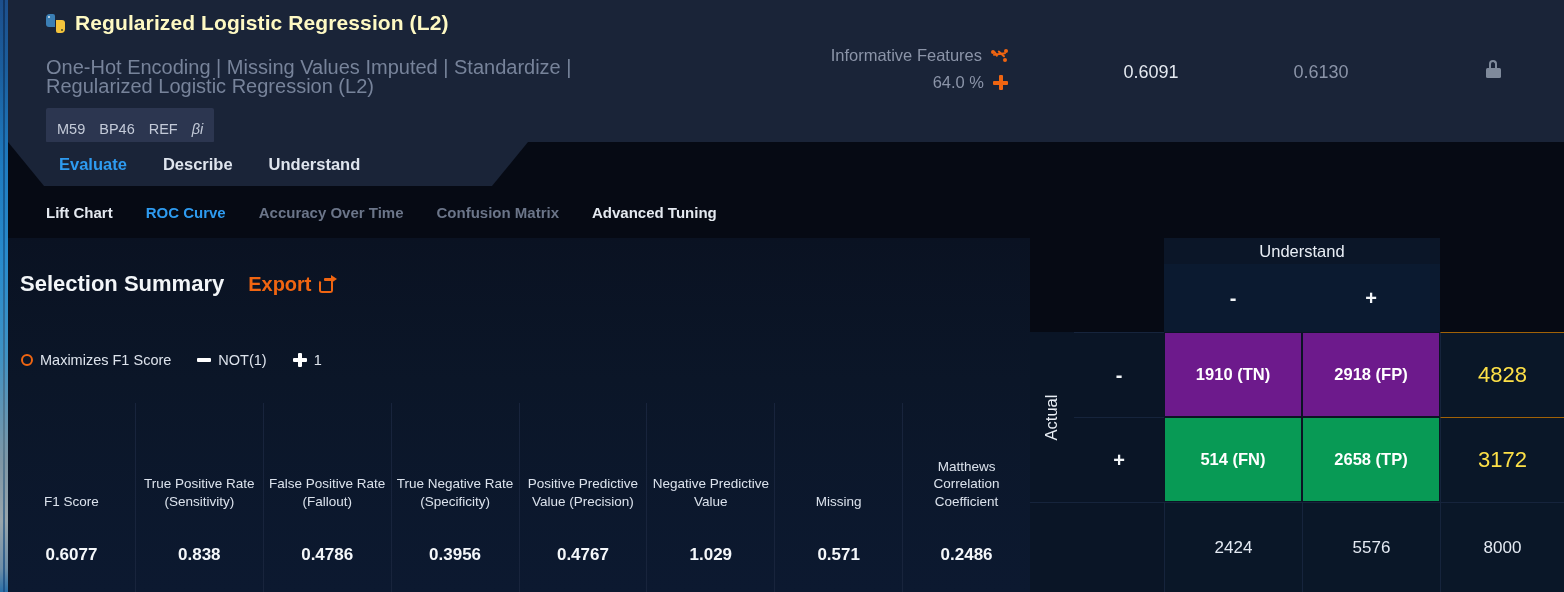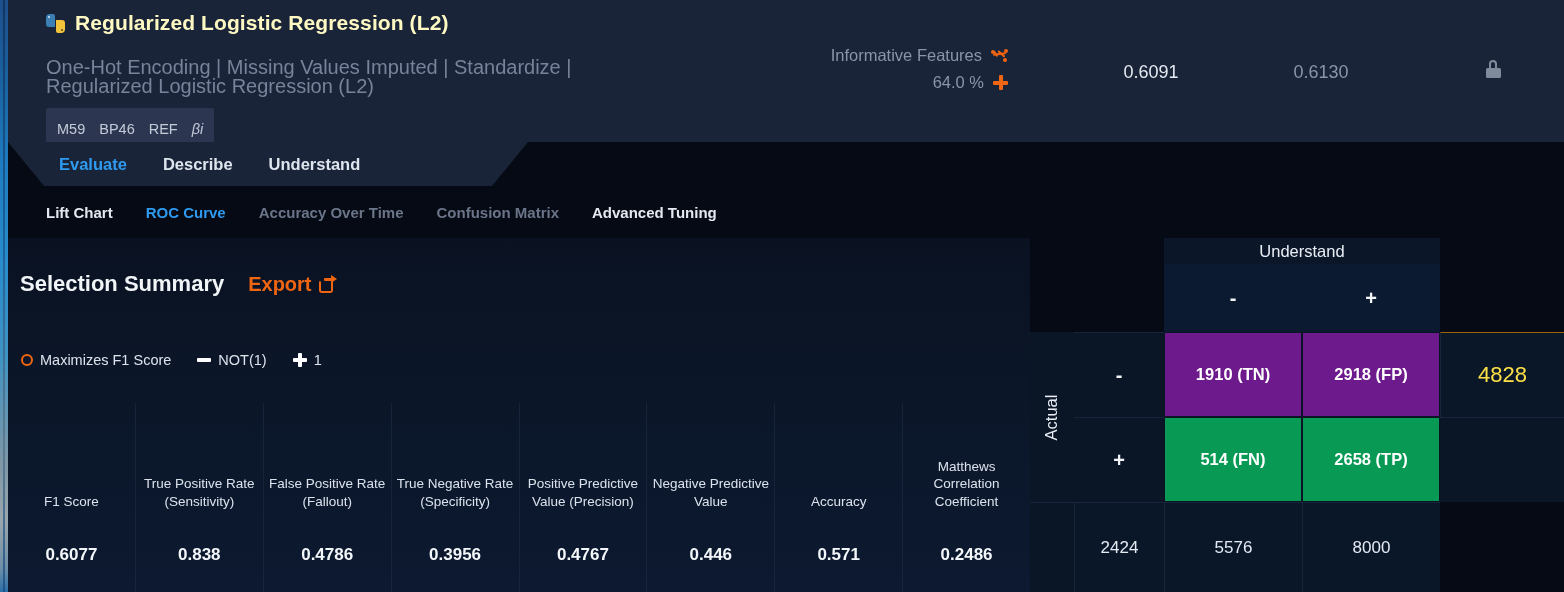--- a/index.html
+++ b/index.html
@@ -431,24 +431,24 @@
       <div class="mcol">
         <div class="mhead">True Negative Rate (Specificity)</div>
         <div class="mval">0.3956</div>
       </div>
       <div class="mcol">
         <div class="mhead">Positive Predictive Value (Precision)</div>
         <div class="mval">0.4767</div>
       </div>
       <div class="mcol">
         <div class="mhead">Negative Predictive Value</div>
-        <div class="mval">0.446</div>
-      </div>
-      <div class="mcol">
-        <div class="mhead">Accuracy</div>
+        <div class="mval">1.029</div>
+      </div>
+      <div class="mcol">
+        <div class="mhead">Missing</div>
         <div class="mval">0.571</div>
       </div>
       <div class="mcol">
         <div class="mhead">Matthews Correlation Coefficient</div>
         <div class="mval">0.2486</div>
       </div>
     </div>
   </div>
 
   <div class="cm">
@@ -469,20 +469,21 @@
         <span>Actual</span>
       </div>
       <div class="cell rowsign">-</div>
       <div class="cell val purple">1910 (TN)</div>
       <div class="cell val purple">2918 (FP)</div>
       <div class="cell total">4828</div>
 
       <div class="cell rowsign">+</div>
       <div class="cell val green">514 (FN)</div>
       <div class="cell val green">2658 (TP)</div>
+      <div class="cell total">3172</div>
 
       <div class="cell footblank"></div>
       <div class="cell footblank"></div>
       <div class="cell foot">2424</div>
       <div class="cell foot">5576</div>
       <div class="cell foot">8000</div>
     </div>
   </div>
 
 </div>

